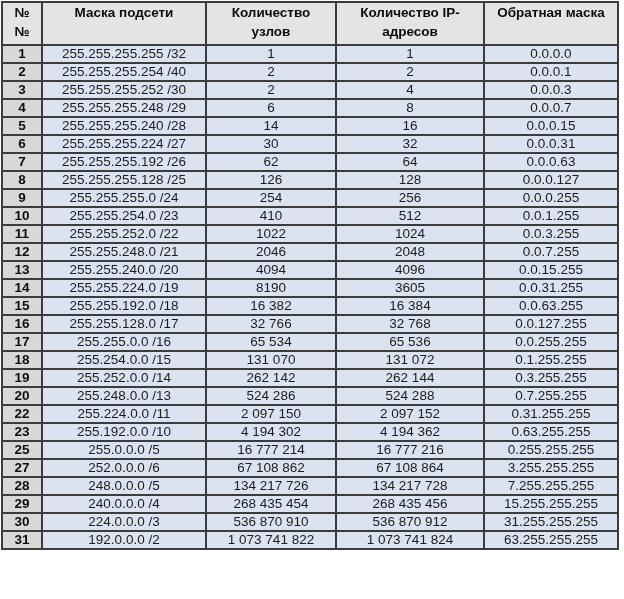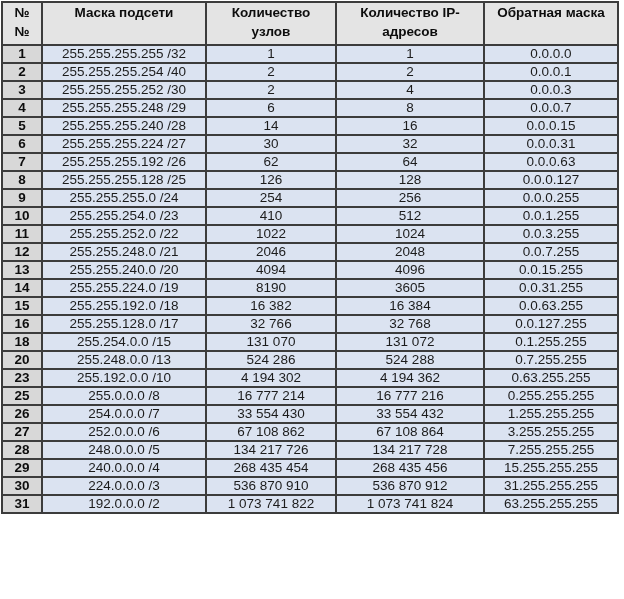--- a/index.html
+++ b/index.html
@@ -186,53 +186,67 @@
           <td>0.0.63.255</td>
         </tr>
         <tr>
           <td class="num-col">16</td>
           <td>255.255.128.0 /17</td>
           <td>32 766</td>
           <td>32 768</td>
           <td>0.0.127.255</td>
         </tr>
         <tr>
+          <td class="num-col">17</td>
+          <td>255.255.0.0 /16</td>
+          <td>65 534</td>
+          <td>65 536</td>
+          <td>0.0.255.255</td>
+        </tr>
+        <tr>
           <td class="num-col">18</td>
           <td>255.254.0.0 /15</td>
           <td>131 070</td>
           <td>131 072</td>
           <td>0.1.255.255</td>
         </tr>
         <tr>
+          <td class="num-col">19</td>
+          <td>255.252.0.0 /14</td>
+          <td>262 142</td>
+          <td>262 144</td>
+          <td>0.3.255.255</td>
+        </tr>
+        <tr>
           <td class="num-col">20</td>
           <td>255.248.0.0 /13</td>
           <td>524 286</td>
           <td>524 288</td>
           <td>0.7.255.255</td>
         </tr>
         <tr>
+          <td class="num-col">22</td>
+          <td>255.224.0.0 /11</td>
+          <td>2 097 150</td>
+          <td>2 097 152</td>
+          <td>0.31.255.255</td>
+        </tr>
+        <tr>
           <td class="num-col">23</td>
           <td>255.192.0.0 /10</td>
           <td>4 194 302</td>
           <td>4 194 362</td>
           <td>0.63.255.255</td>
         </tr>
         <tr>
           <td class="num-col">25</td>
-          <td>255.0.0.0 /8</td>
+          <td>255.0.0.0 /5</td>
           <td>16 777 214</td>
           <td>16 777 216</td>
           <td>0.255.255.255</td>
-        </tr>
-        <tr>
-          <td class="num-col">26</td>
-          <td>254.0.0.0 /7</td>
-          <td>33 554 430</td>
-          <td>33 554 432</td>
-          <td>1.255.255.255</td>
         </tr>
         <tr>
           <td class="num-col">27</td>
           <td>252.0.0.0 /6</td>
           <td>67 108 862</td>
           <td>67 108 864</td>
           <td>3.255.255.255</td>
         </tr>
         <tr>
           <td class="num-col">28</td>

